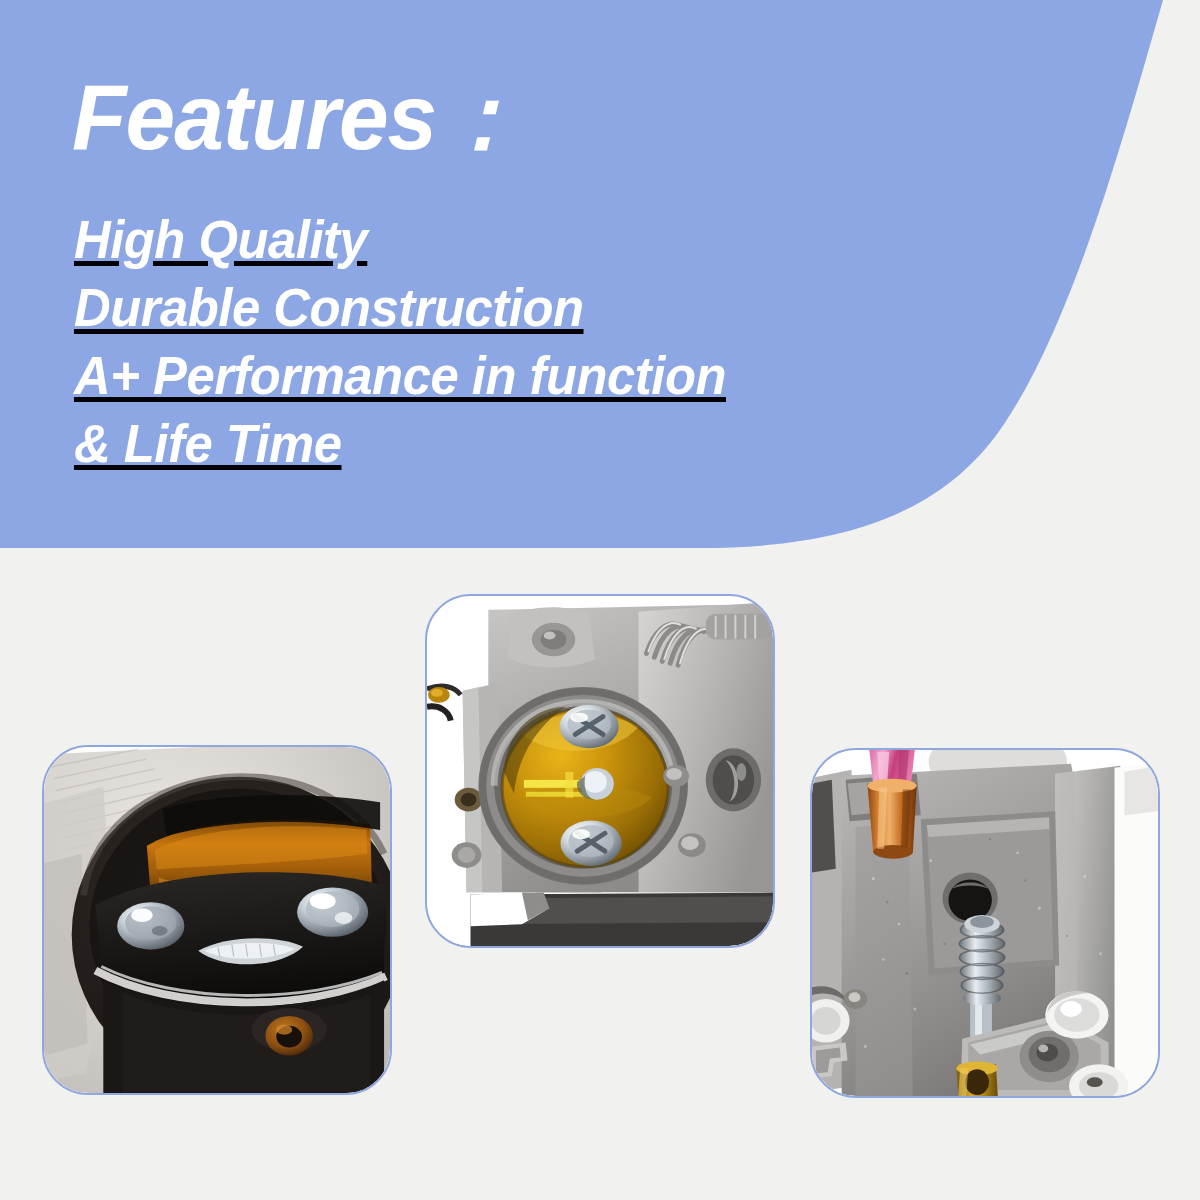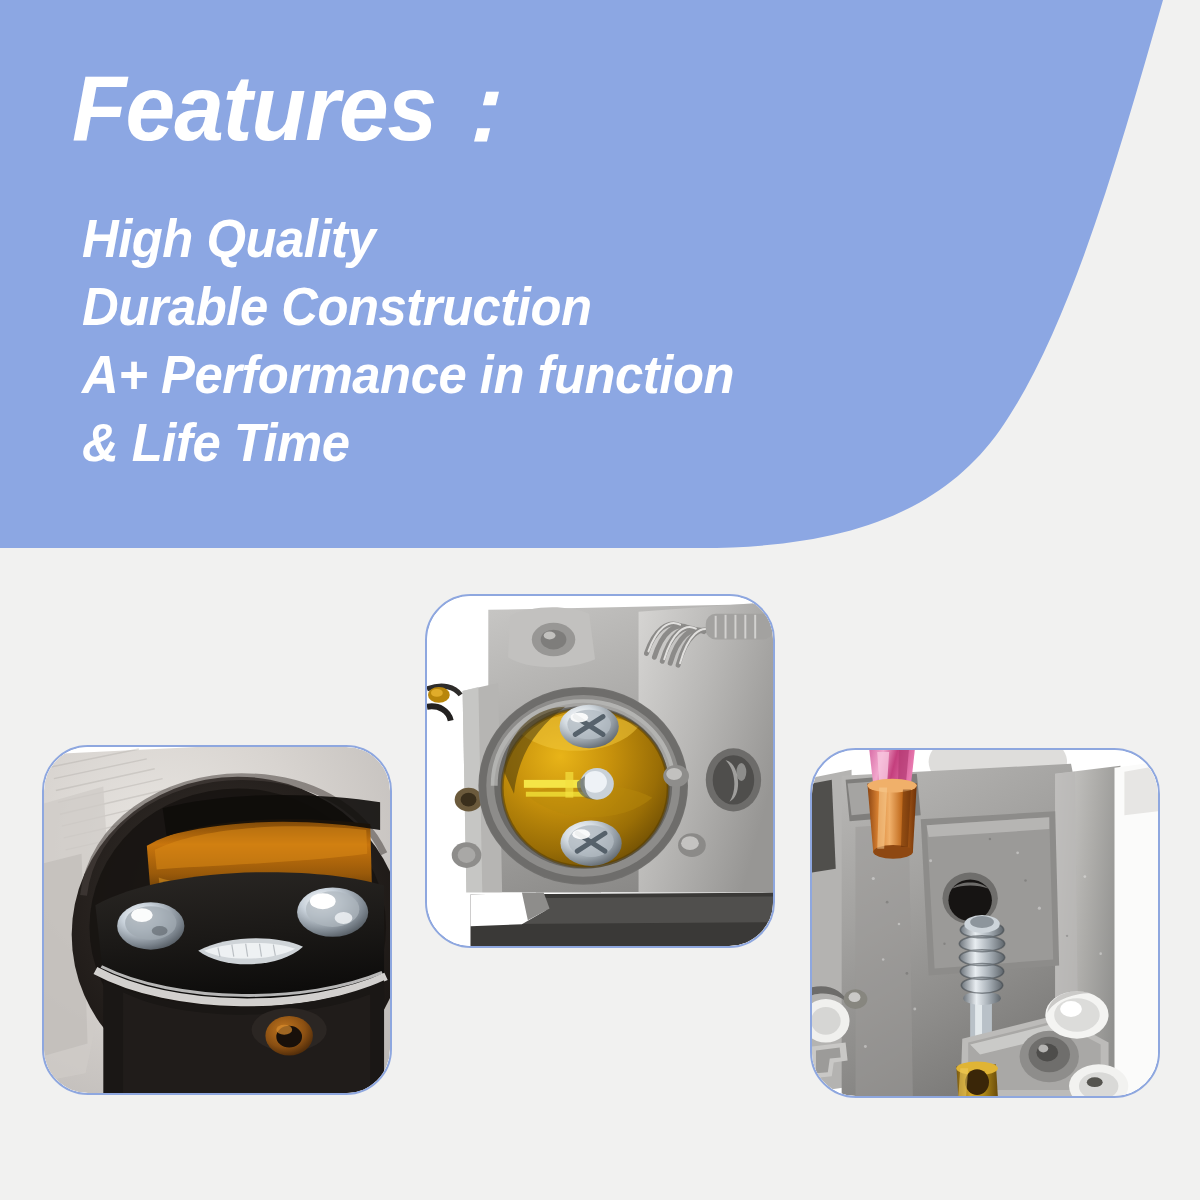--- a/index.html
+++ b/index.html
@@ -9,37 +9,37 @@
     background:#f1f1f0;
     font-family:"Liberation Sans","DejaVu Sans",sans-serif;
     overflow:hidden;
     position:relative;
   }
   .stage{position:relative;width:1200px;height:1200px;overflow:hidden;background:#f1f1f0;}
 
   
   .banner{position:absolute;left:0;top:0;width:1200px;height:560px;}
   .banner svg{position:absolute;left:0;top:0;width:1200px;height:560px;display:block;}
-  .banner-text{position:absolute;left:0;top:0;width:1000px;height:560px;}
+  .banner-text{position:absolute;left:0;top:9px;width:1000px;height:560px;}
 
   .title{
     position:absolute;left:72px;top:62px;
     color:#ffffff;
     font-size:92px;
     font-weight:bold;
     font-style:italic;
     letter-spacing:-1px;
     line-height:1;
     white-space:nowrap;
     transform:scaleX(0.97);
     transform-origin:left top;
   }
   .features-list{
     position:absolute;left:74px;top:196px;
-    margin:8px;padding:0;list-style:none;
+    margin:0;padding:0;list-style:none;text-decoration:underline;
   }
   .features-list li{
     color:#ffffff;
     font-size:54px;
     font-weight:bold;
     font-style:italic;
     line-height:1.26;
     white-space:nowrap;
     letter-spacing:-0.5px;
     transform:scaleX(0.94);

